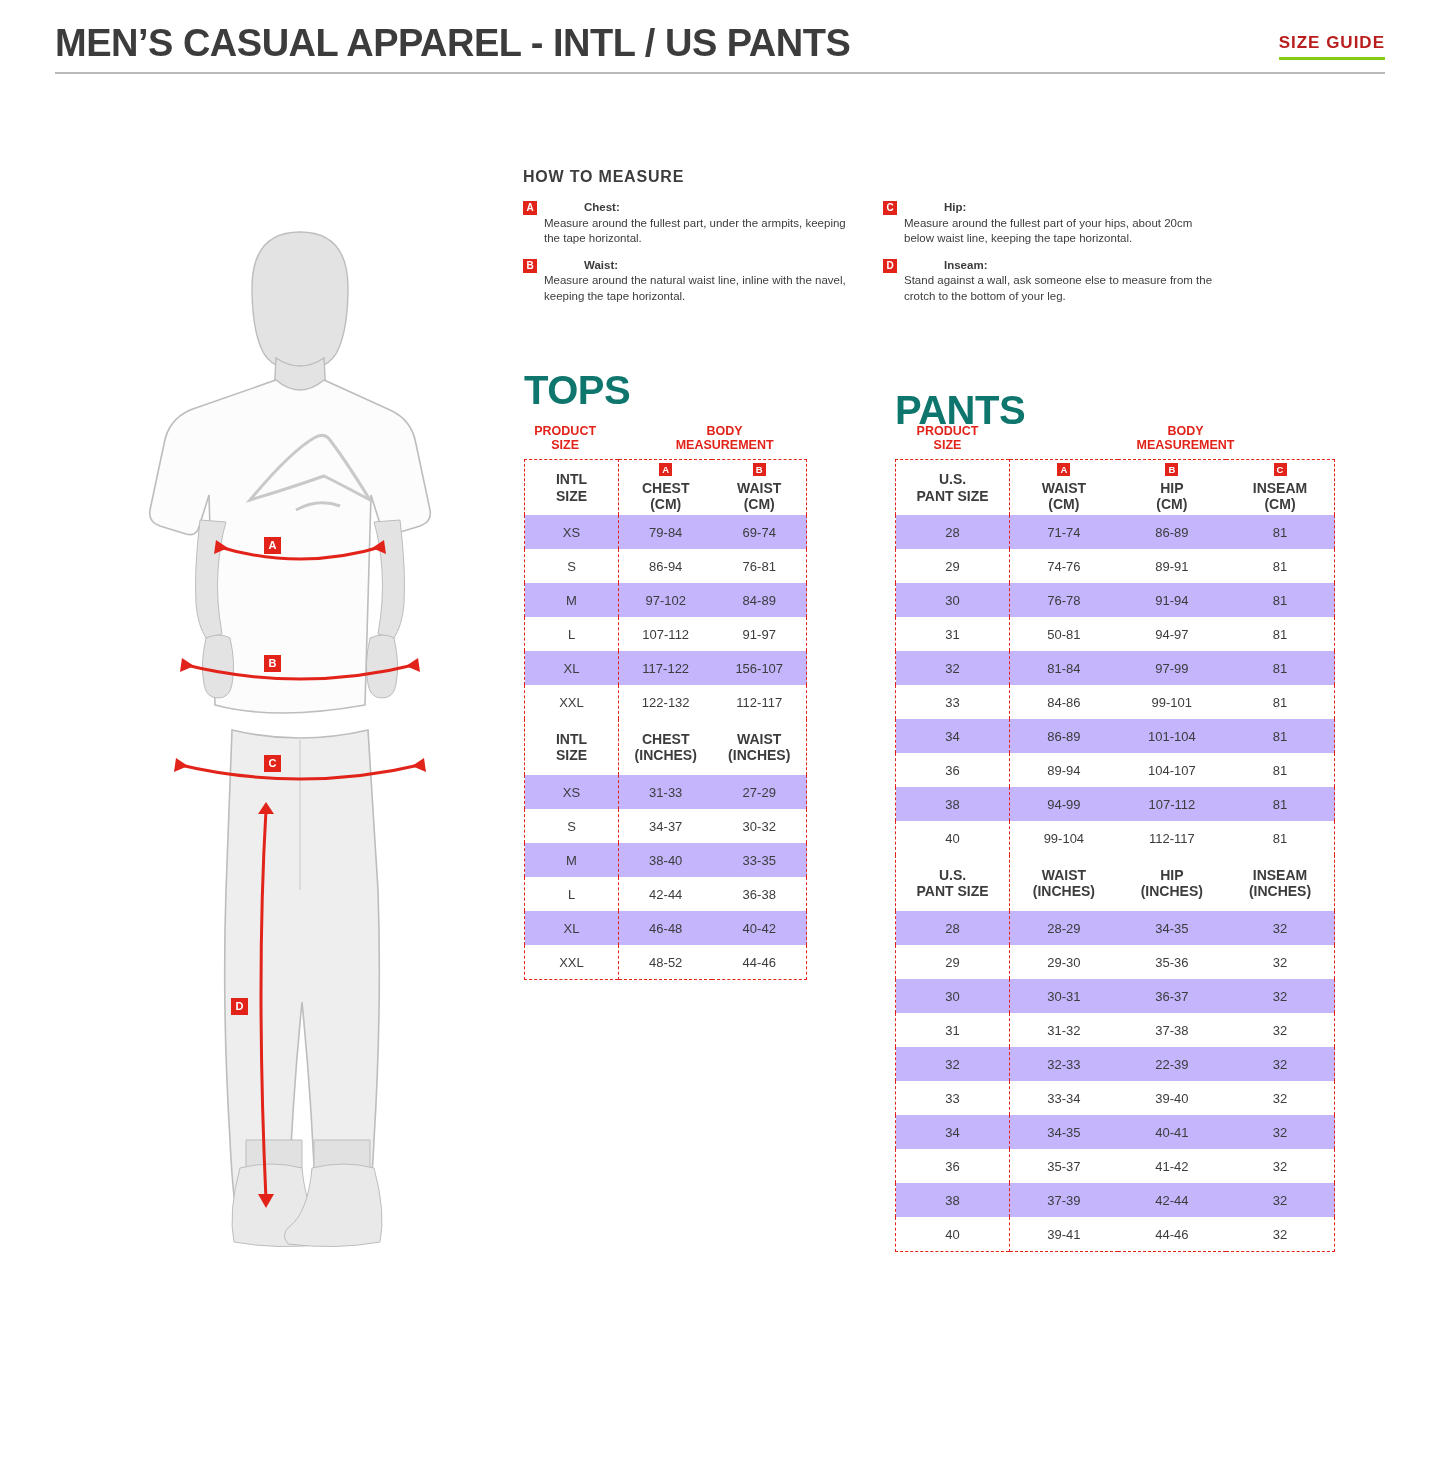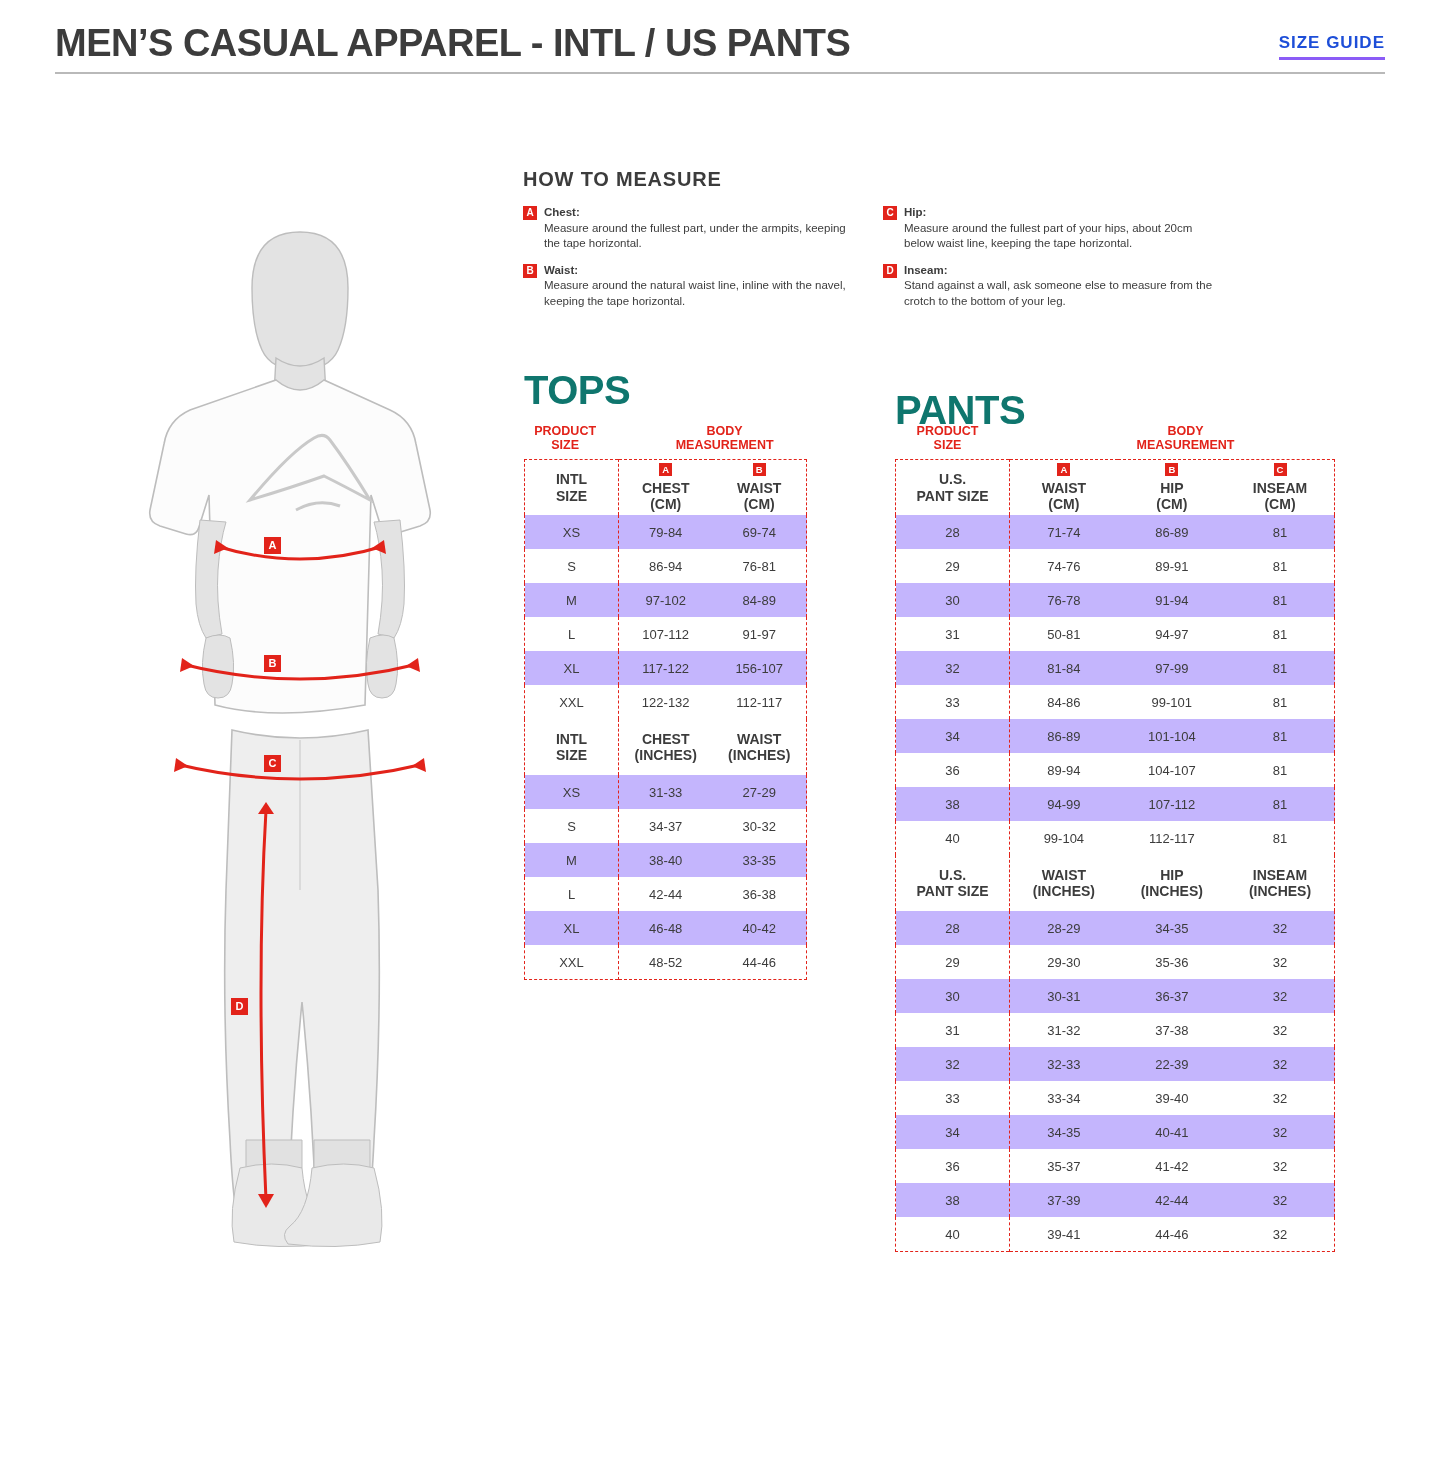--- a/index.html
+++ b/index.html
@@ -30,38 +30,38 @@
     font-weight: bold;
     letter-spacing: -0.5px;
     color: #3c3c3c;
     line-height: 1;
     white-space: nowrap;
   }
   .size-guide {
     font-size: 17px;
     font-weight: bold;
     letter-spacing: 1px;
-    color: #1d4ed8;
+    color: #b91c1c;
     padding-bottom: 4px;
-    border-bottom: 3px solid #8b5cf6;
+    border-bottom: 3px solid #84cc16;
     margin-bottom: 2px;
   }
   .header-rule {
     width: 1330px;
     height: 2px;
     background: #b9b9b9;
   }
 
   
   .howto {
     position: absolute;
     left: 523px; top: 168px; width: 700px;
   }
   .howto-title {
-    font-size: 20px;
+    font-size: 16px;
     font-weight: bold;
     letter-spacing: 0.8px;
     color: #3c3c3c;
     margin-bottom: 14px;
   }
   .howto-cols {
     display: flex;
     gap: 30px;
   }
   .howto-col { width: 330px; }
@@ -72,21 +72,21 @@
     color: #fff;
     font-size: 10px;
     font-weight: bold;
     line-height: 14px;
     text-align: center;
     flex: 0 0 14px;
     margin-right: 7px;
     margin-top: 1px;
   }
   .howto-text { font-size: 11.5px; line-height: 1.35; color: #3c3c3c; }
-  .howto-text b { font-weight: bold; display: block; }
+  .howto-text b { font-weight: bold; display: block; margin-left: 40px; }
 
   
   .sec-title {
     position: absolute;
     font-size: 40px;
     font-weight: bold;
     color: #0f766e;
     letter-spacing: -0.5px;
   }
   #tops-title { left: 524px; top: 368px; }

